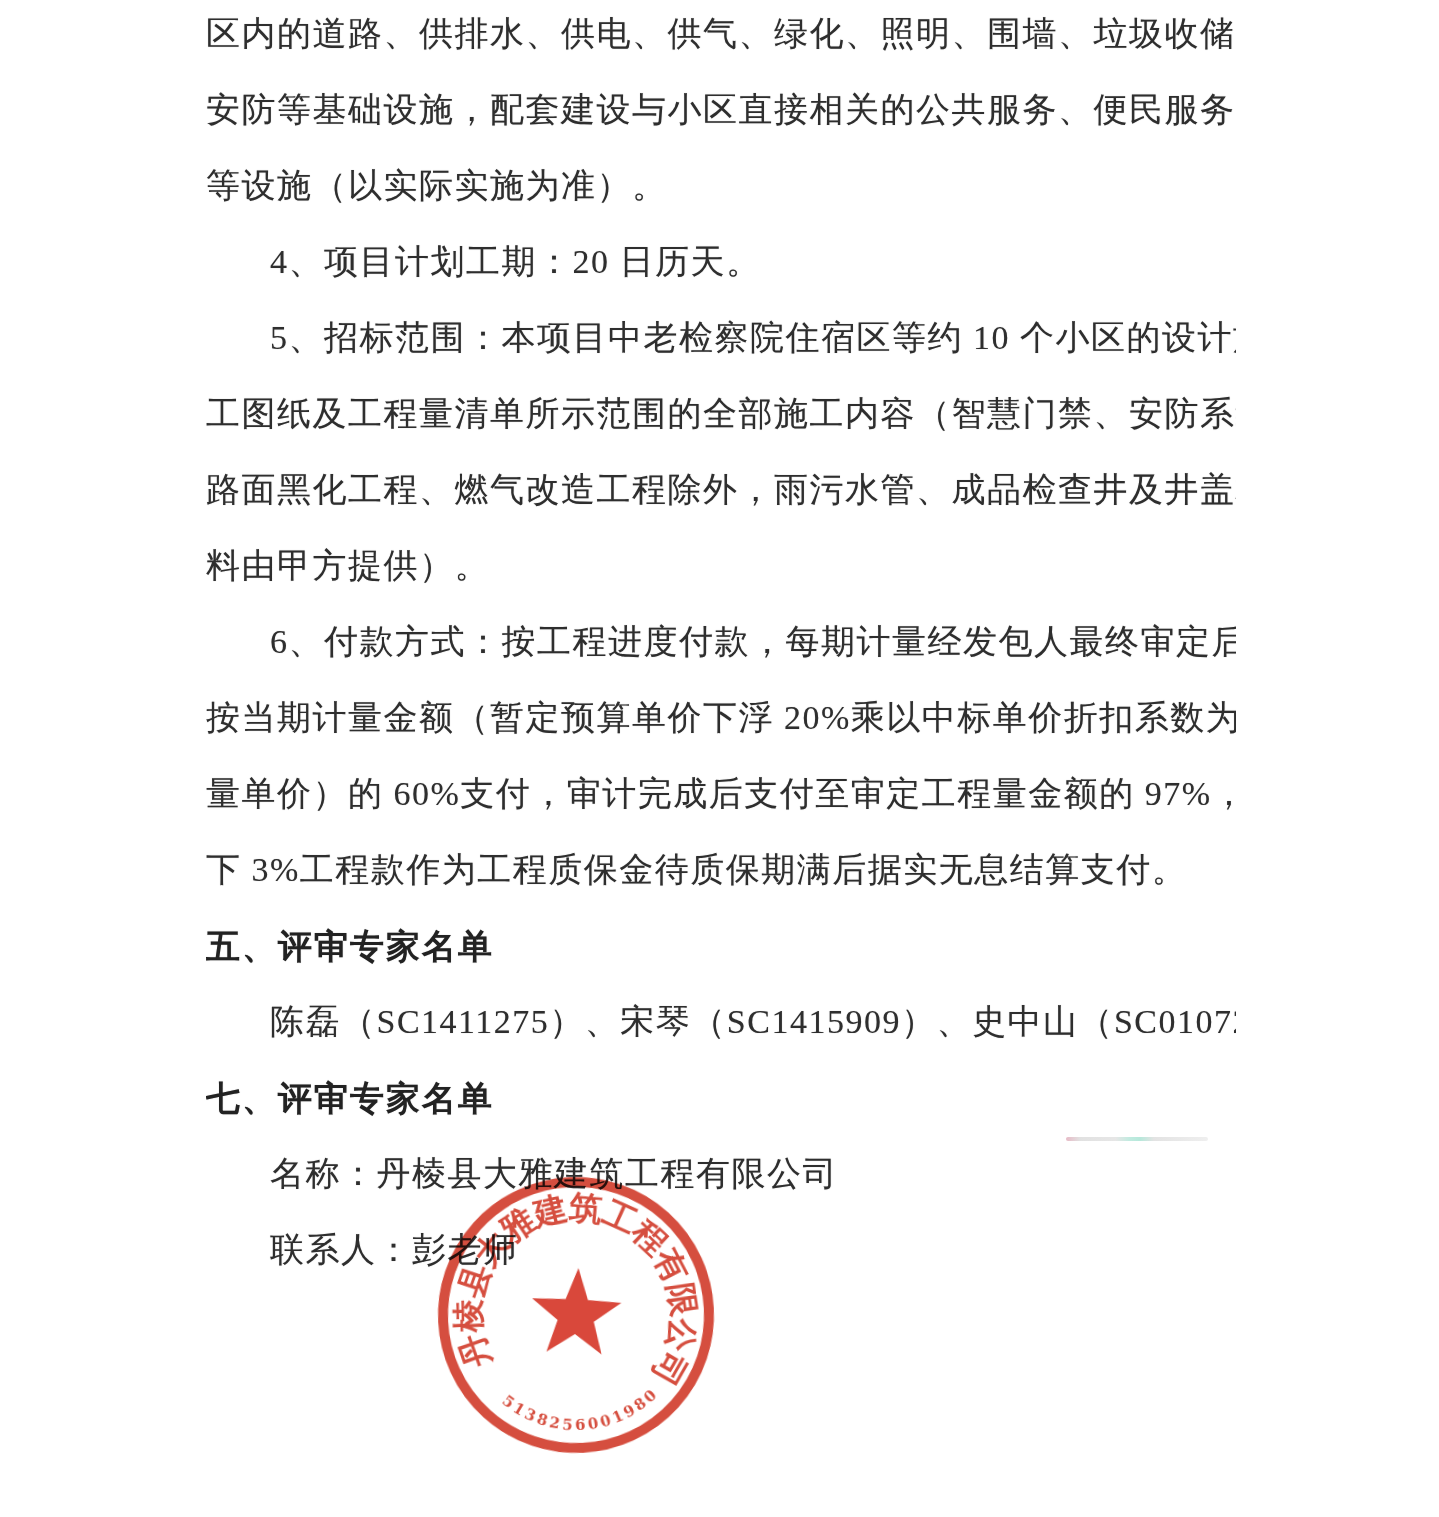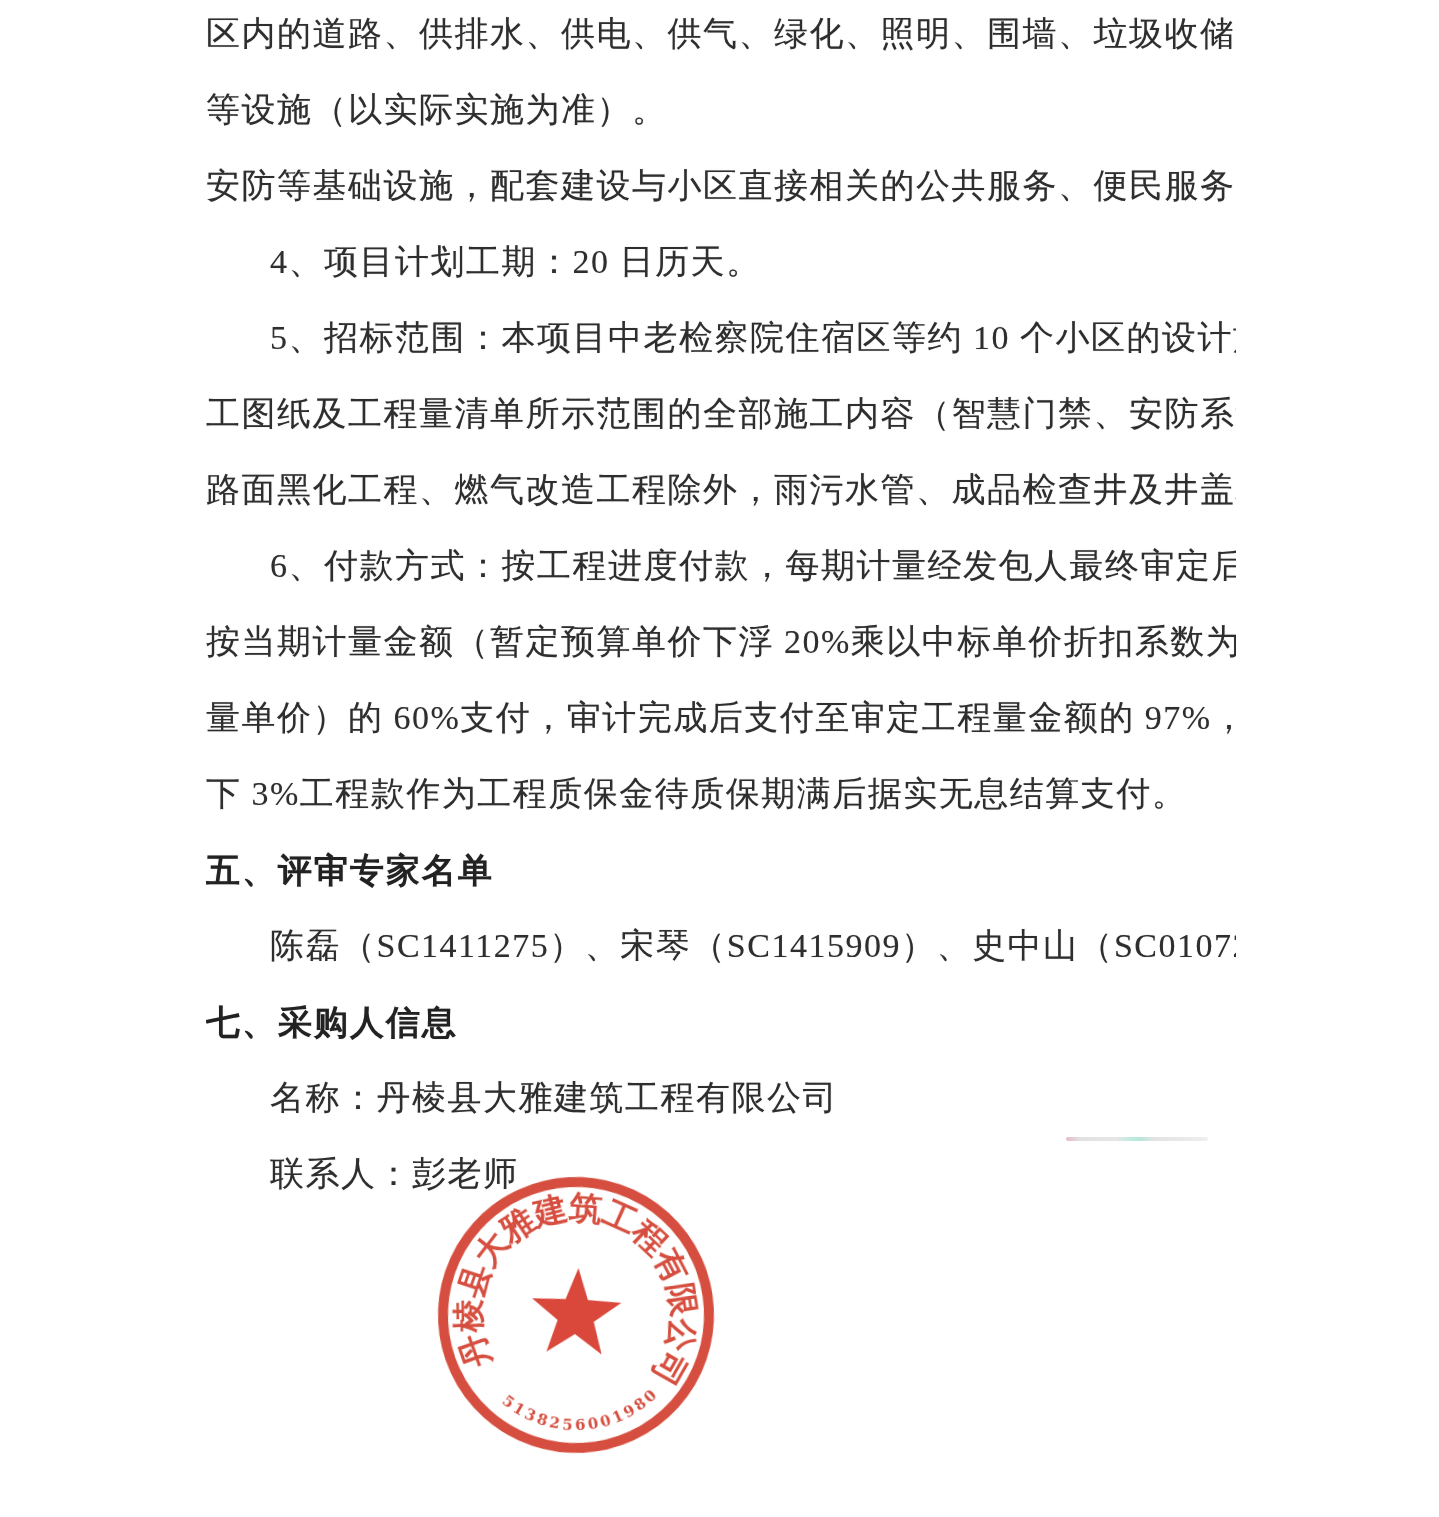--- a/index.html
+++ b/index.html
@@ -79,33 +79,34 @@
   }
   .seal-star { fill: #d6382a; }
 </style>
 </head>
 <body>
 
 <div class="page">
 
   <div class="doc">
     <div class="ln body">区内的道路、供排水、供电、供气、绿化、照明、围墙、垃圾收储、</div>
+    <div class="ln body">安防等基础设施，配套建设与小区直接相关的公共服务、便民服务</div>
     <div class="ln body">等设施（以实际实施为准）。</div>
-    <div class="ln body">安防等基础设施，配套建设与小区直接相关的公共服务、便民服务</div>
     <div class="ln body indent">4、项目计划工期：20 日历天。</div>
     <div class="ln body indent">5、招标范围：本项目中老检察院住宿区等约 10 个小区的设计施</div>
     <div class="ln body">工图纸及工程量清单所示范围的全部施工内容（智慧门禁、安防系统、</div>
     <div class="ln body">路面黑化工程、燃气改造工程除外，雨污水管、成品检查井及井盖材</div>
+    <div class="ln body">料由甲方提供）。</div>
     <div class="ln body indent">6、付款方式：按工程进度付款，每期计量经发包人最终审定后，</div>
     <div class="ln body">按当期计量金额（暂定预算单价下浮 20%乘以中标单价折扣系数为计</div>
     <div class="ln body">量单价）的 60%支付，审计完成后支付至审定工程量金额的 97%，余</div>
     <div class="ln body">下 3%工程款作为工程质保金待质保期满后据实无息结算支付。</div>
     <div class="ln heading">五、评审专家名单</div>
     <div class="ln body indent">陈磊（SC1411275）、宋琴（SC1415909）、史中山（SC0107224）</div>
-    <div class="ln heading">七、采购人信息</div>
+    <div class="ln heading">七、评审专家名单</div>
     <div class="ln body indent">名称：丹棱县大雅建筑工程有限公司</div>
     <div class="ln body indent">联系人：彭老师</div>
   </div>
 
   <div class="artifact-line"></div>
 
   <div class="seal">
     <svg viewBox="0 0 300 300" xmlns="http://www.w3.org/2000/svg">
       <defs>
         <path id="sealTopArc" d="M 64.5,193.6 A 96,96 0 1 1 220.2,215.5"></path>

